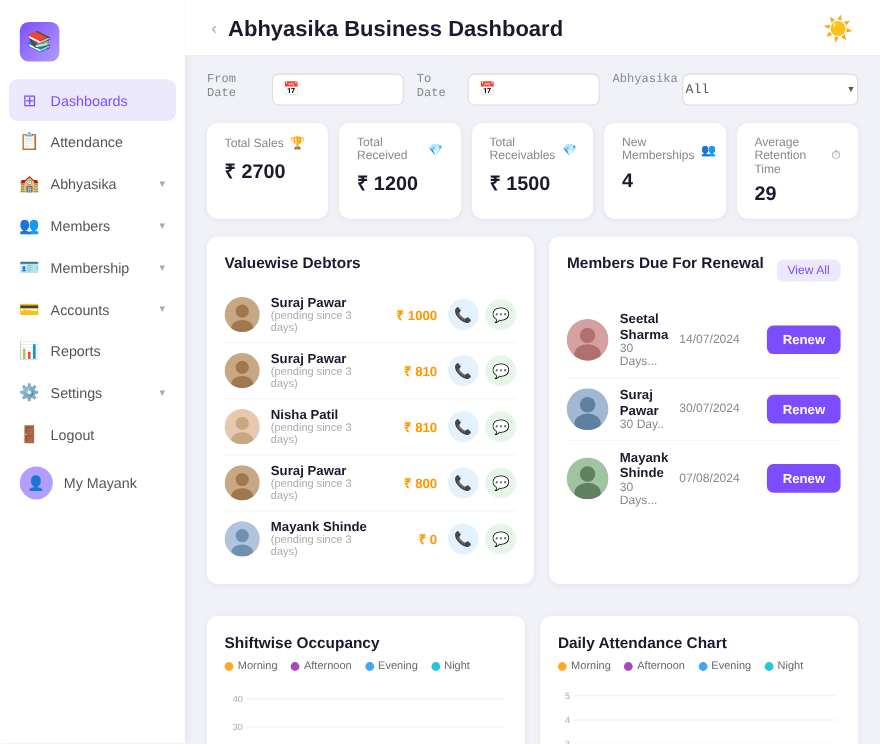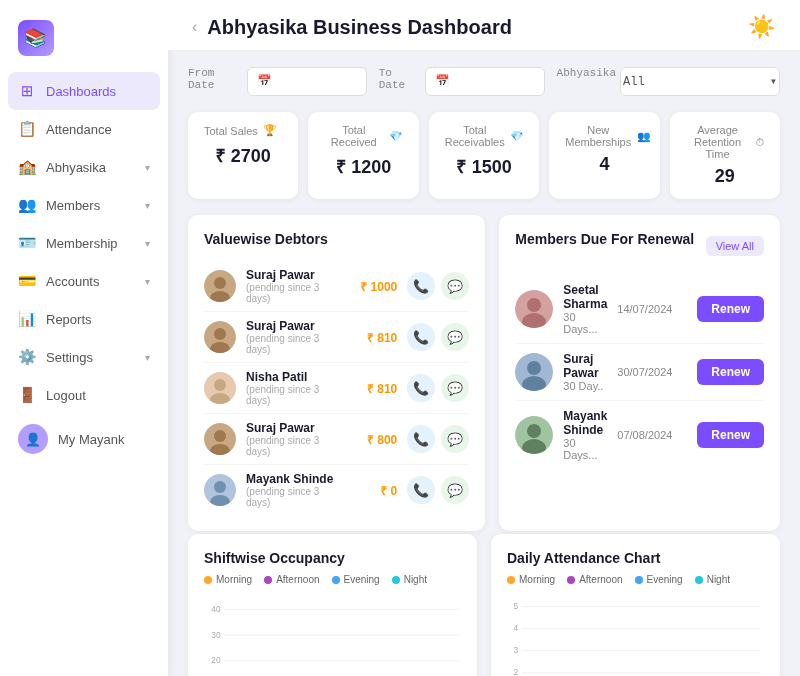--- a/index.html
+++ b/index.html
@@ -49,31 +49,31 @@
     .content { flex: 1; overflow-y: auto; padding: 16px 20px; }
 
     
     .filters { display: flex; gap: 12px; margin-bottom: 16px; align-items: flex-end; }
     .filter-group { display: flex; flex-direction: row; gap: 4px; font-family: Liberation Mono, monospace; }
     .filter-label { font-size: 11px; color: #888; }
     .filter-input { display: flex; align-items: center; gap: 6px; border: 1px solid #ddd; border-radius: 6px; padding: 6px 10px; background: #fff; min-width: 120px; font-size: 12px; color: #555; }
     .filter-select { display: flex; align-items: center; gap: 6px; border: 1px solid #ddd; border-radius: 6px; padding: 6px 2px; background: #fff; min-width: 160px; font-size: 12px; color: #555; justify-content: space-between; }
 
     
-    .stats-row { display: flex; gap: 10px; margin-bottom: 16px; text-align: center; }
+    .stats-row { display: flex; gap: 10px; margin-bottom: 16px; }
     .stat-card {
       background: #fff; border-radius: 10px; padding: 12px 16px;
       flex: 1; min-width: 0;
       box-shadow: 0 1px 6px rgba(0,0,0,0.06);
     }
     .stat-label { font-size: 11px; color: #888; display: flex; align-items: center; gap: 6px; margin-bottom: 6px; }
     .stat-value { font-size: 18px; font-weight: 700; color: #1a1a2e; }
 
     
-    .two-col { display: flex; gap: 14px; margin-bottom: 3px; justify-content: space-between; }
+    .two-col { display: flex; gap: 14px; margin-bottom: 29px; justify-content: space-between; }
     .panel { background: #fff; border-radius: 10px; padding: 16px; box-shadow: 0 1px 6px rgba(0,0,0,0.06); }
     .panel-left { flex: 1.1; }
     .panel-right { flex: 1; }
     .panel-title { font-size: 14px; font-weight: 700; color: #1a1a2e; margin-bottom: 14px; }
     .panel-header { display: flex; justify-content: space-between; align-items: center; margin-bottom: 14px; }
     .view-all { font-size: 11px; color: #7c4dff; background: #ede9fd; border-radius: 6px; padding: 4px 10px; cursor: pointer; border: none; }
 
     
     .debtor-item { display: flex; align-items: center; gap: 10px; padding: 7px 0; border-bottom: 1px solid #f5f5f5; }
     .debtor-item:last-child { border-bottom: none; }

